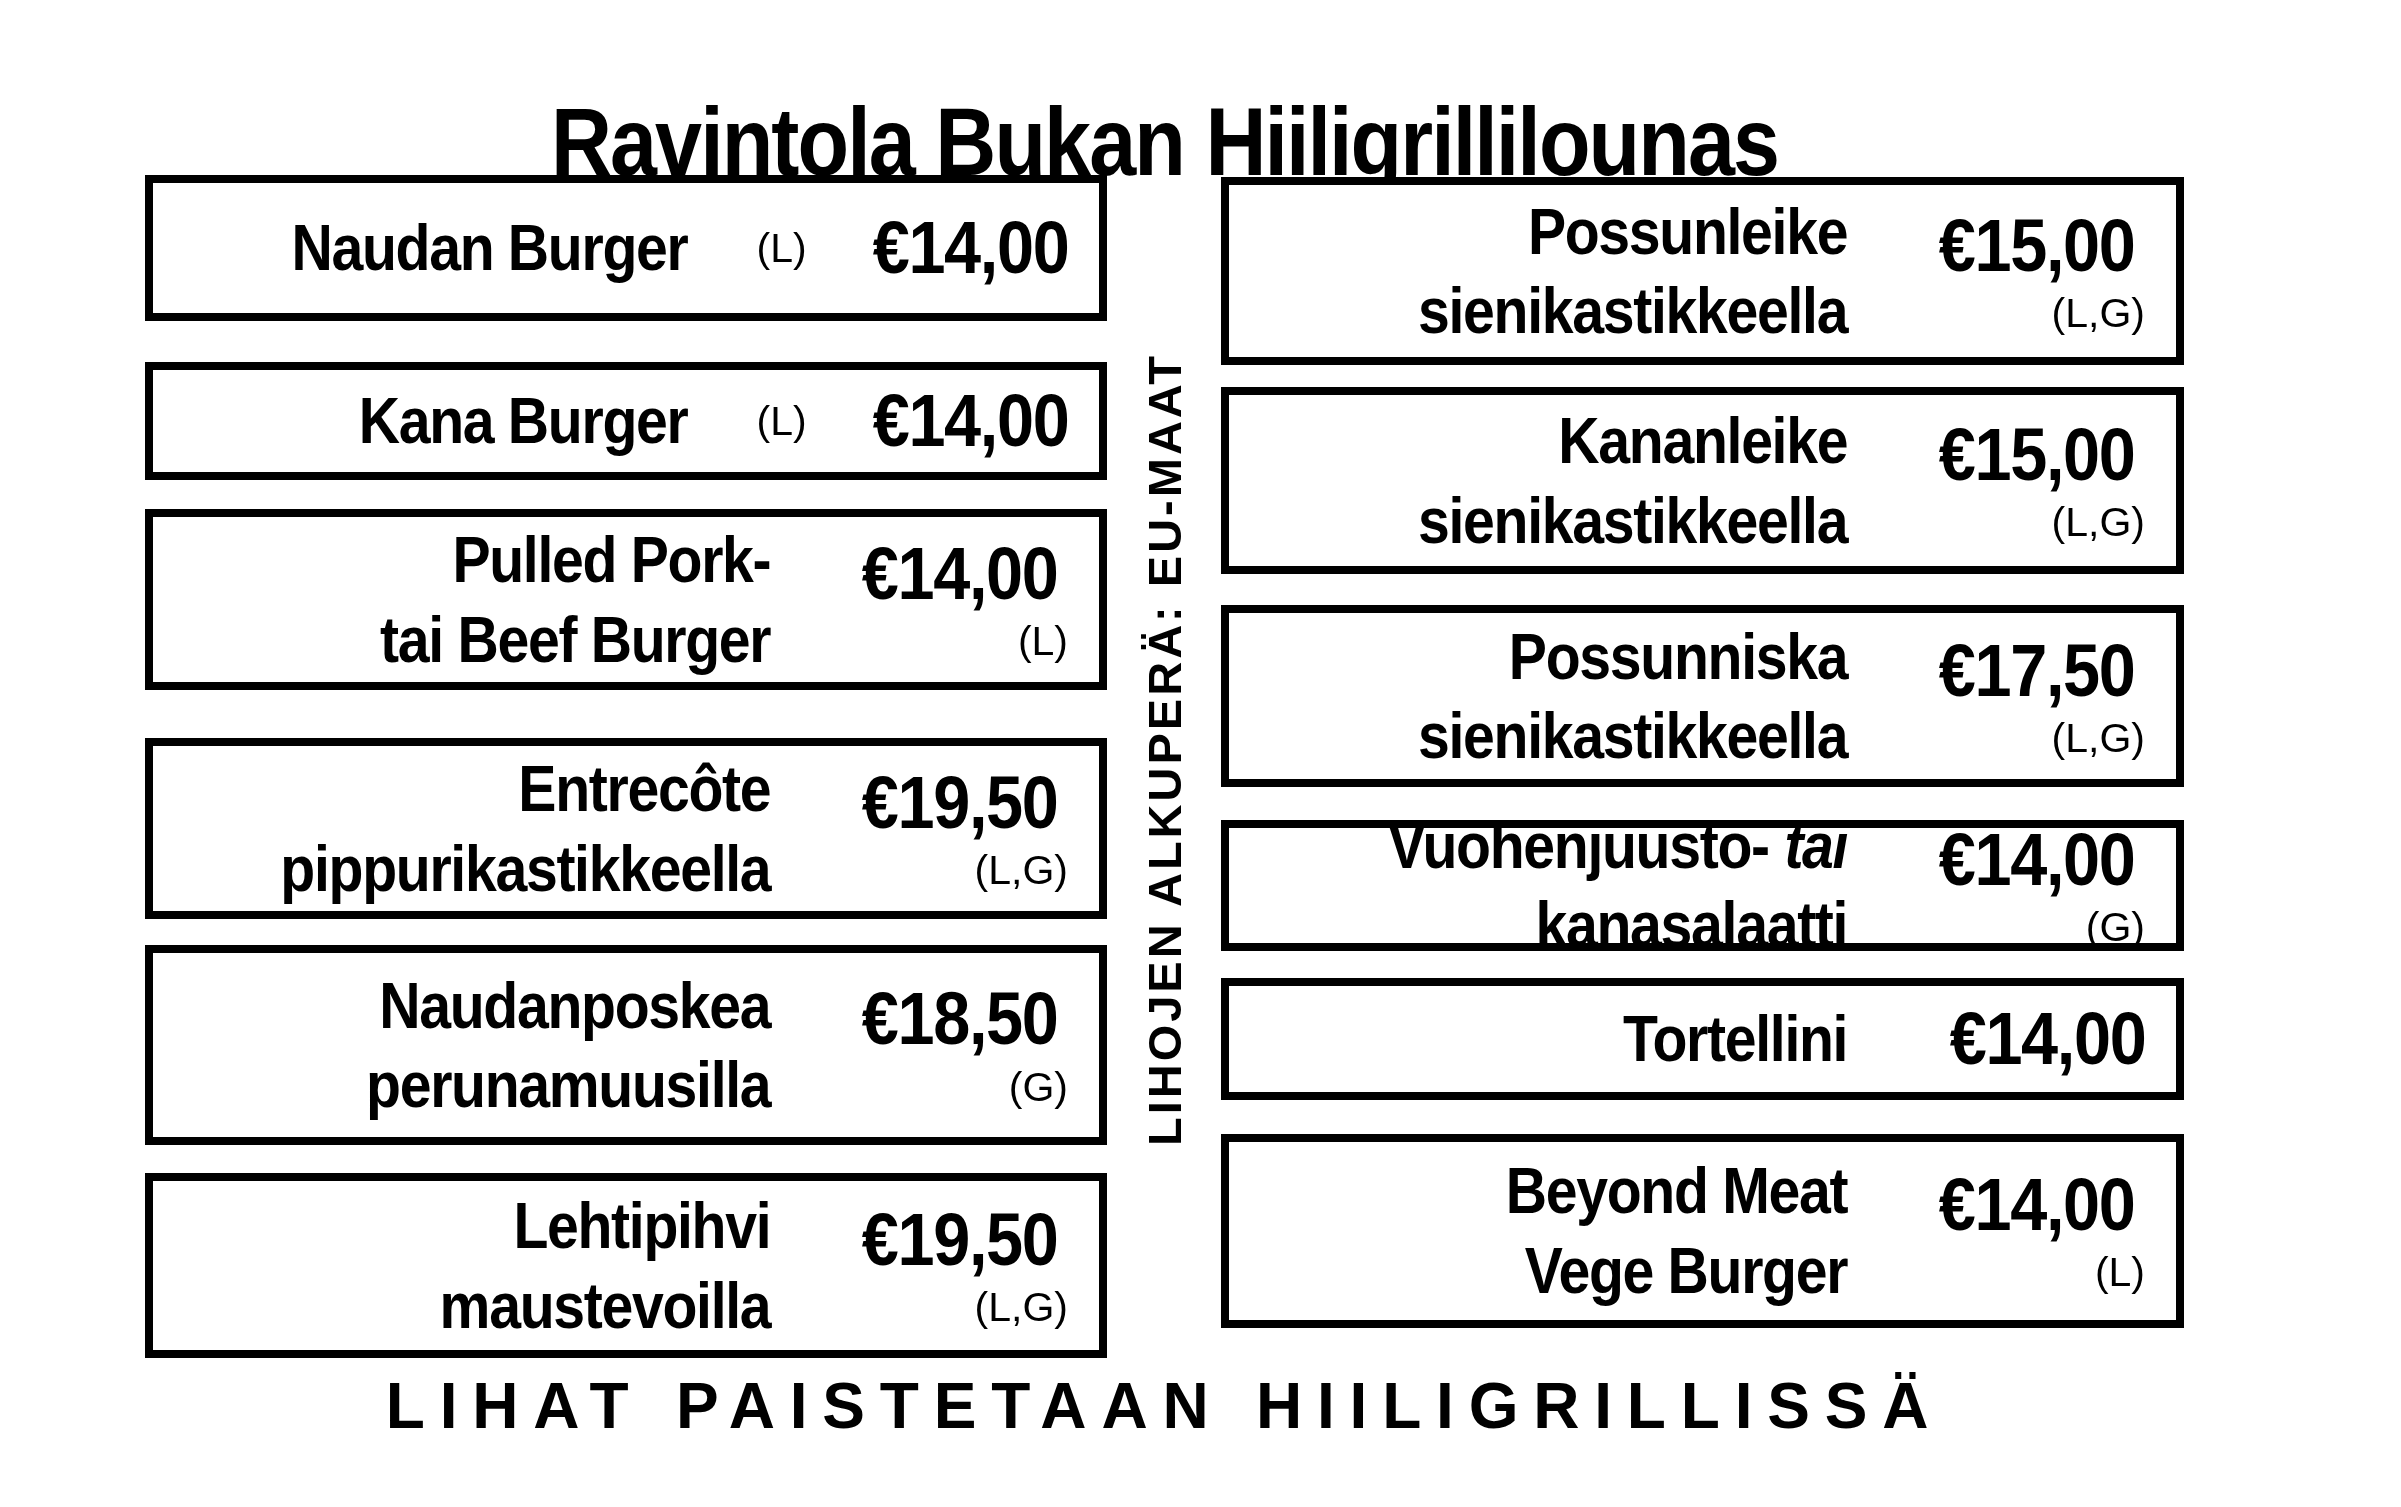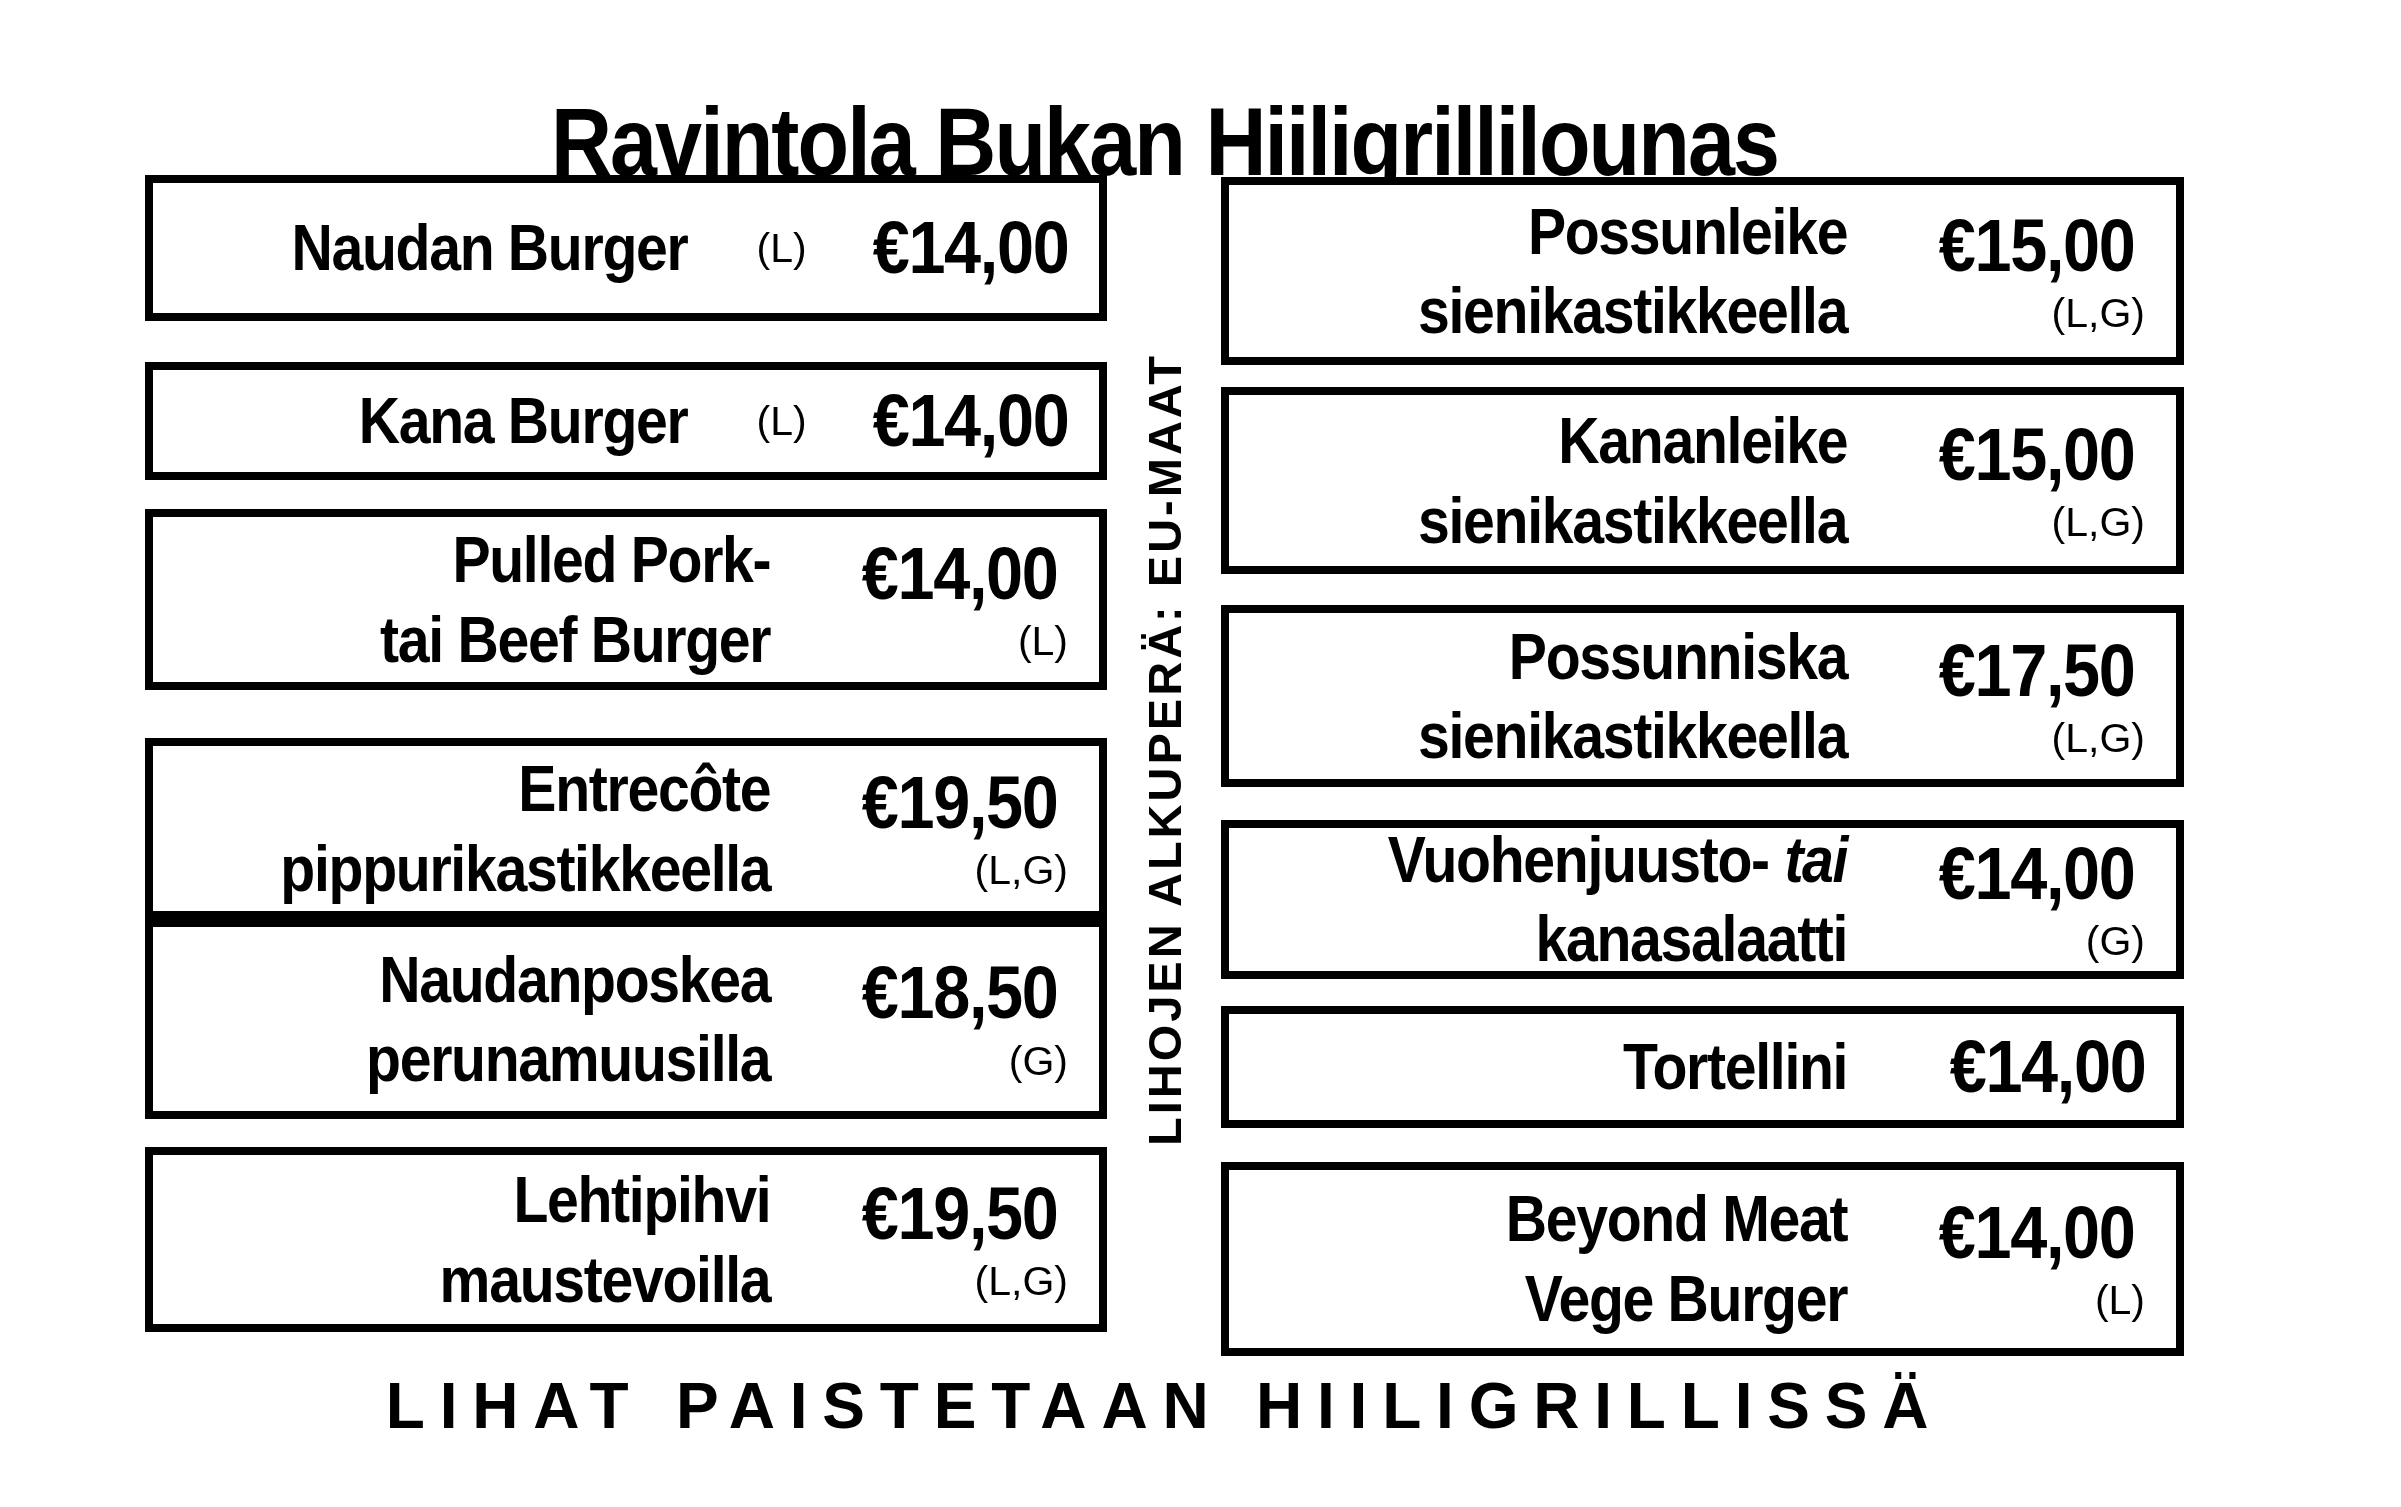--- a/index.html
+++ b/index.html
@@ -26,26 +26,26 @@
     border:8.9px solid var(--border,#000000);
     background:var(--bg,#ffffff);
     display:flex;align-items:center;
     padding:0 31px 0 28px;
   }
   
   .col-left  .box:nth-child(1){height:146px;margin-top:0;}
   .col-left  .box:nth-child(2){height:118px;margin-top:41px;}
   .col-left  .box:nth-child(3){height:181px;margin-top:29px;}
   .col-left  .box:nth-child(4){height:181px;margin-top:48px;}
-  .col-left  .box:nth-child(5){height:200px;}
+  .col-left  .box:nth-child(5){height:200px;margin-top:26px;}
   .col-left  .box:nth-child(6){height:185px;margin-top:28px;}
   .col-right .box:nth-child(1){height:188px;margin-top:2.2px;}
   .col-right .box:nth-child(2){height:187px;margin-top:22px;}
   .col-right .box:nth-child(3){height:182px;margin-top:31px;}
-  .col-right .box:nth-child(4){height:159px;margin-top:32.5px;}
+  .col-right .box:nth-child(4){height:131px;margin-top:32.5px;}
   .col-right .box:nth-child(5){height:122px;margin-top:27px;}
   .col-right .box:nth-child(6){height:194px;margin-top:34px;}
 
   .name{flex:1 1 auto;min-width:0;font-size:65px;font-weight:700;letter-spacing:-1.5px;line-height:1.22;text-align:right;}
   .name .line{white-space:nowrap;transform:scaleX(0.88);transform-origin:left center;}
   .n1em{font-style:italic;margin-left:17.7px;}
 
   .diet{font-size:41px;font-weight:400;letter-spacing:0;line-height:1;}
   .diet-inline{margin-right:44px;}
 

